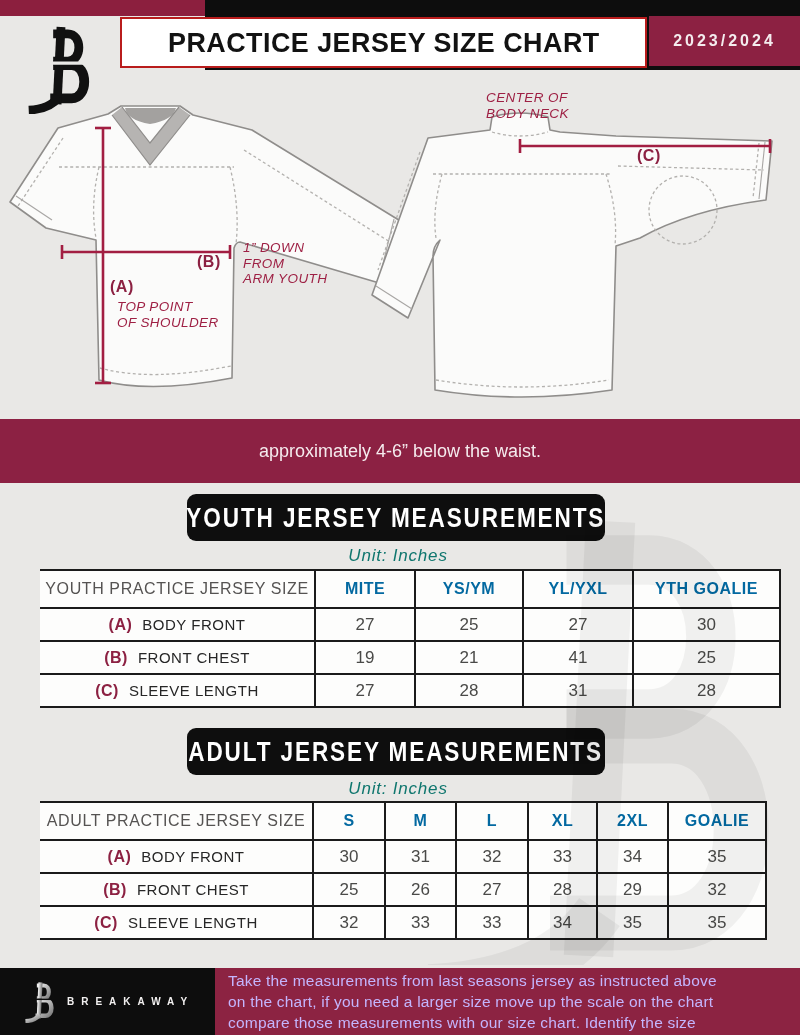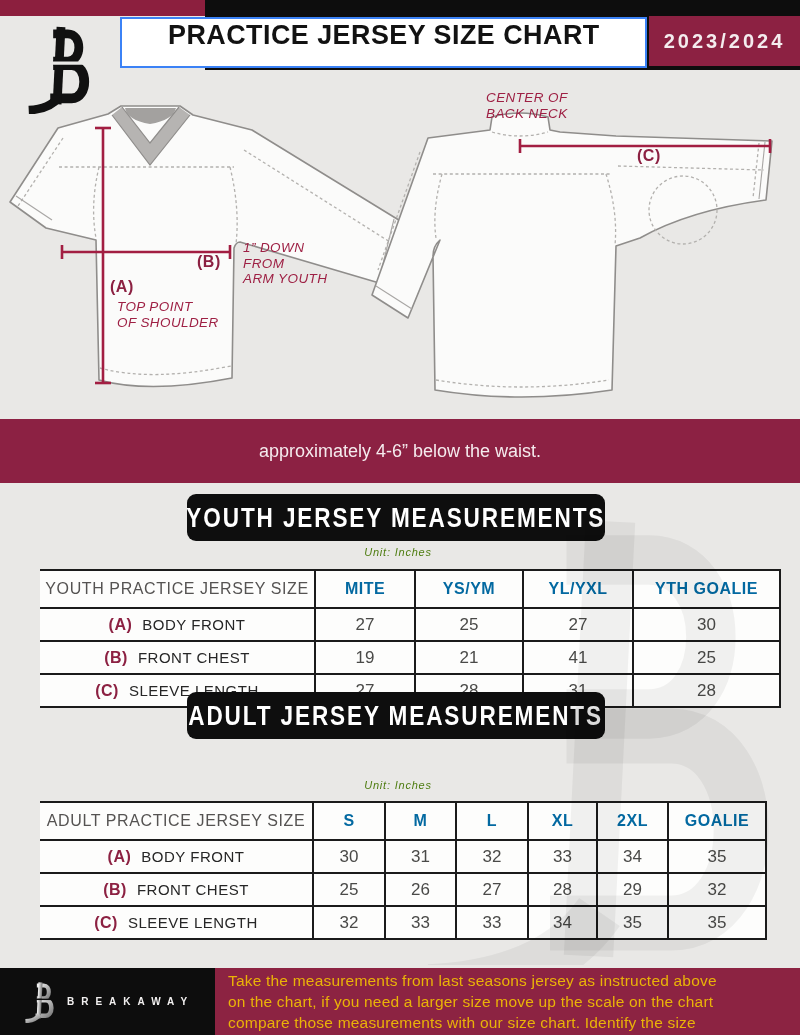--- a/index.html
+++ b/index.html
@@ -8,31 +8,31 @@
     background:#e9e8e6;font-family:"Liberation Sans",sans-serif;
     -webkit-font-smoothing:antialiased;
   }
   .abs{position:absolute;}
 
   
   .hdr-blackbar{left:205px;top:0;width:595px;height:70px;background:#0d0d0d;}
   .hdr-maroonstrip{left:0;top:0;width:205px;height:16px;background:#8c1f3e;}
   .title-box{
     left:120px;top:17px;width:523px;height:47px;background:#ffffff;
-    border:2px solid #3b82f6;display:flex;justify-content:center;
+    border:2px solid #b91c1c;display:flex;align-items:center;justify-content:center;
   }
   .title-box span{
     font-size:28px;font-weight:700;letter-spacing:.5px;color:#121212;
     transform:scaleX(.96);white-space:nowrap;
   }
   .year-box{
     left:649px;top:16px;width:151px;height:50px;background:#8c2142;
     display:flex;align-items:center;justify-content:center;
   }
-  .year-box span{color:#f4ecee;font-size:20px;font-weight:700;letter-spacing:3px;}
+  .year-box span{color:#f4ecee;font-size:16px;font-weight:700;letter-spacing:3px;}
 
   
   .diagram-svg{left:0;top:70px;}
   .jersey-body{fill:#fbfbfa;stroke:#8f8d8b;stroke-width:1.6;stroke-linejoin:round;}
   .seam{fill:none;stroke:#b3b1ae;stroke-width:1.3;stroke-dasharray:3 2.6;}
   .thin{fill:none;stroke:#a8a6a4;stroke-width:1.1;}
   .collar-line{fill:none;stroke:#8f8d8b;stroke-width:1.2;}
   .measure path{stroke:#a21e42;stroke-width:2.6;fill:none;}
   .diag-note{
     color:#9e2044;font-style:italic;font-size:13.5px;line-height:15.5px;
@@ -50,22 +50,22 @@
   
   .section-banner{
     left:187px;width:418px;height:47px;background:#0e0e0e;border-radius:9px;
     display:flex;align-items:center;justify-content:center;
   }
   .section-banner span{
     color:#ffffff;font-size:24px;font-weight:700;letter-spacing:2px;
     transform:scale(.94,1.12);white-space:nowrap;
   }
   .unit-line{
-    left:0;width:796px;text-align:center;font-style:italic;font-size:11px;
-    color:#4d7c0f;letter-spacing:.8px;
+    left:0;width:796px;text-align:center;font-style:italic;font-size:17px;
+    color:#0f766e;letter-spacing:.8px;
   }
 
   
   table.size-table{border-collapse:collapse;table-layout:fixed;background:#fdfdfc;}
   table.size-table th,table.size-table td{
     border:2px solid #1b1b1b;padding:0;text-align:center;vertical-align:middle;
   }
   table.size-table th:first-child,table.size-table td:first-child{border-left:none;}
   table.size-table th{height:36px;}
   table.size-table td{height:31px;}
@@ -76,21 +76,21 @@
   th.size-head{font-size:16px;font-weight:700;color:#0369a1;letter-spacing:.5px;}
   td.row-label{text-align:left;padding-left:44px;font-size:15px;color:#262626;letter-spacing:.5px;}
   td.row-label .key{color:#8c2142;font-weight:800;font-size:16px;margin-right:10px;}
   td.val{font-size:17px;color:#4a4a48;}
 
   
   .footer-black{left:0;top:968px;width:215px;height:67px;background:#0d0d0d;
     display:flex;align-items:center;}
   .footer-maroon{left:215px;top:968px;width:585px;height:67px;background:#8c2342;
     display:flex;flex-direction:column;justify-content:center;padding-left:13px;box-sizing:border-box;}
-  .footer-maroon div{color:#eab308;font-size:15.5px;line-height:21.3px;letter-spacing:.2px;white-space:nowrap;}
+  .footer-maroon div{color:#c4b5fd;font-size:15.5px;line-height:21.3px;letter-spacing:.2px;white-space:nowrap;}
   .brand-text{color:#f2f0f0;font-size:10px;font-weight:700;letter-spacing:7px;margin-left:10px;}
 
   
   .watermark-wrap{left:418px;top:505px;width:382px;height:460px;overflow:hidden;pointer-events:none;z-index:5;}
 </style>
 </head>
 <body>
 
 <div id="page">
 
@@ -173,21 +173,21 @@
     <div>OF SHOULDER</div>
   </div>
   <div class="abs diag-key" style="left:197px;top:253px;">(B)</div>
   <div class="abs diag-note" style="left:243px;top:240px;">
     <div>1” DOWN</div>
     <div>FROM</div>
     <div>ARM YOUTH</div>
   </div>
   <div class="abs diag-note" style="left:486px;top:90px;">
     <div>CENTER OF</div>
-    <div>BACK NECK</div>
+    <div>BODY NECK</div>
   </div>
   <div class="abs diag-key" style="left:637px;top:147px;">(C)</div>
 
   <div class="abs notice">
     <div>approximately 4-6” below the waist.</div>
   </div>
 
   <div class="abs section-banner" style="top:494px;">
     <span>YOUTH JERSEY MEASUREMENTS</span>
   </div>
@@ -226,21 +226,21 @@
     <tr>
       <td class="row-label"><span class="key">(C)</span><span>SLEEVE LENGTH</span></td>
       <td class="val">27</td>
       <td class="val">28</td>
       <td class="val">31</td>
       <td class="val">28</td>
     </tr>
   </tbody>
     </table>
 
-  <div class="abs section-banner" style="top:692px;">
+  <div class="abs section-banner" style="top:728px;">
     <span>ADULT JERSEY MEASUREMENTS</span>
   </div>
   <div class="abs unit-line" style="top:779px;">Unit: Inches</div>
 
   <table class="abs size-table" style="left:40px;top:801px;">
     <colgroup>
       <col style="width:273px">
         <col style="width:72px">
         <col style="width:71px">
         <col style="width:72px">

